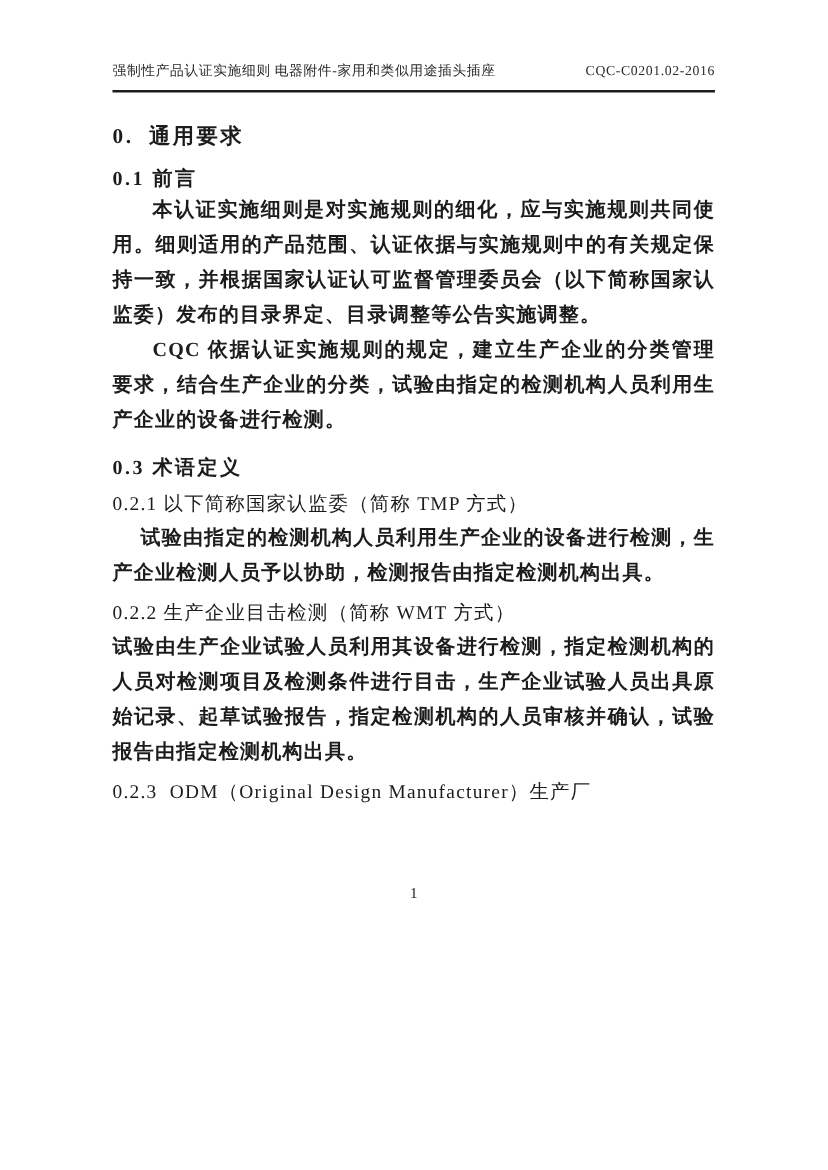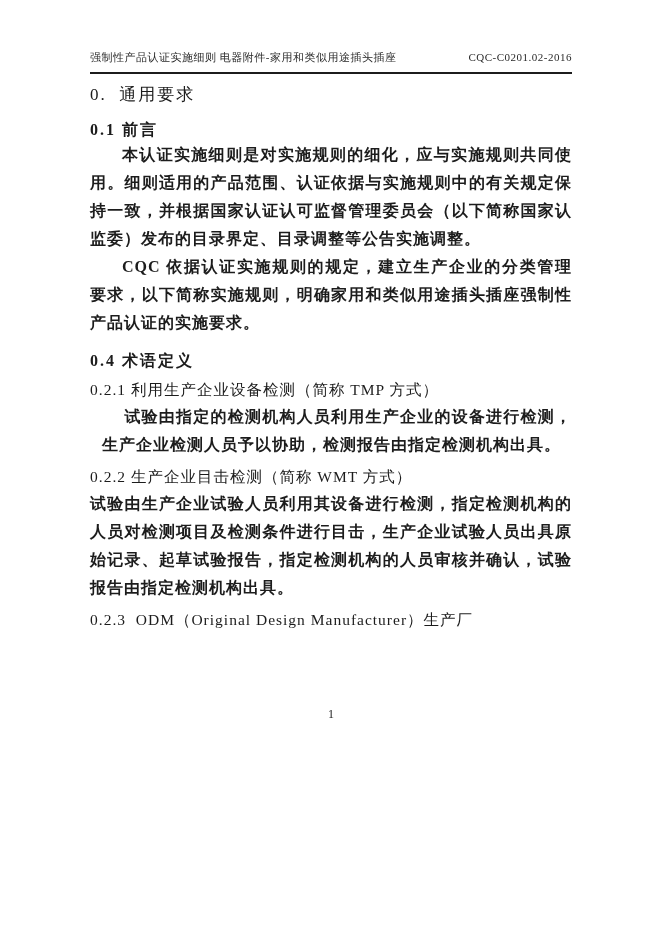--- a/index.html
+++ b/index.html
@@ -26,23 +26,23 @@
     font-size: 11px;
     line-height: 15px;
     letter-spacing: 0.5px;
     padding-bottom: 7px;
     border-bottom: 2px solid #1c1c1c;
     color: #2a2a2a;
   }
   .header .hdr-left { white-space: nowrap; }
   .header .hdr-right { white-space: nowrap; }
   .h1 {
-    margin-top: 10px;
+    margin-top: 24px;
     font-size: 17px;
-    font-weight: normal;
+    font-weight: bold;
     letter-spacing: 2px;
     line-height: 22px;
     white-space: pre-wrap;
   }
   .h2 {
     margin-top: 13px;
     font-size: 16px;
     font-weight: bold;
     letter-spacing: 2px;
     line-height: 22px;
@@ -58,21 +58,21 @@
   }
   p.body {
     margin-top: 6px;
     font-size: 16px;
     line-height: 28px;
     text-align: justify;
     letter-spacing: 1px;
   }
   p.body.tight { margin-top: 0; font-weight: bold; }
   .indent-2 { text-indent: 2em; }
-  .indent-15 { text-indent: 1.4em; margin-left: 12px; }
+  .indent-15 { text-indent: 1.4em; }
   .footer {
     position: absolute;
     left: 0;
     bottom: 46px;
     width: 662px;
     text-align: center;
     font-size: 12px;
     color: #1c1c1c;
   }
 </style>
@@ -88,25 +88,25 @@
 
   <div>
 
     <div class="h1">0.  通用要求</div>
 
     <div class="h2">0.1 前言</div>
 
 
     <p class="body tight indent-2">本认证实施细则是对实施规则的细化，应与实施规则共同使用。细则适用的产品范围、认证依据与实施规则中的有关规定保持一致，并根据国家认证认可监督管理委员会（以下简称国家认监委）发布的目录界定、目录调整等公告实施调整。</p>
 
-    <p class="body tight indent-2">CQC 依据认证实施规则的规定，建立生产企业的分类管理要求，以下简称实施规则，明确家用和类似用途插头插座强制性产品认证的实施要求。</p>
+    <p class="body tight indent-2">CQC 依据认证实施规则的规定，建立生产企业的分类管理要求，结合生产企业的分类，试验由指定的检测机构人员利用生产企业的设备进行检测。</p>
 
-    <div class="h2">0.4 术语定义</div>
+    <div class="h2">0.3 术语定义</div>
 
-    <div class="h3">0.2.1 利用生产企业设备检测（简称 TMP 方式）</div>
+    <div class="h3">0.2.1 以下简称国家认监委（简称 TMP 方式）</div>
 
     <p class="body tight indent-15">试验由指定的检测机构人员利用生产企业的设备进行检测，生产企业检测人员予以协助，检测报告由指定检测机构出具。</p>
 
     <div class="h3">0.2.2 生产企业目击检测（简称 WMT 方式）</div>
 
     <p class="body tight">试验由生产企业试验人员利用其设备进行检测，指定检测机构的人员对检测项目及检测条件进行目击，生产企业试验人员出具原始记录、起草试验报告，指定检测机构的人员审核并确认，试验报告由指定检测机构出具。</p>
 
     <div class="h3">0.2.3  ODM（Original Design Manufacturer）生产厂</div>
 
   </div>

